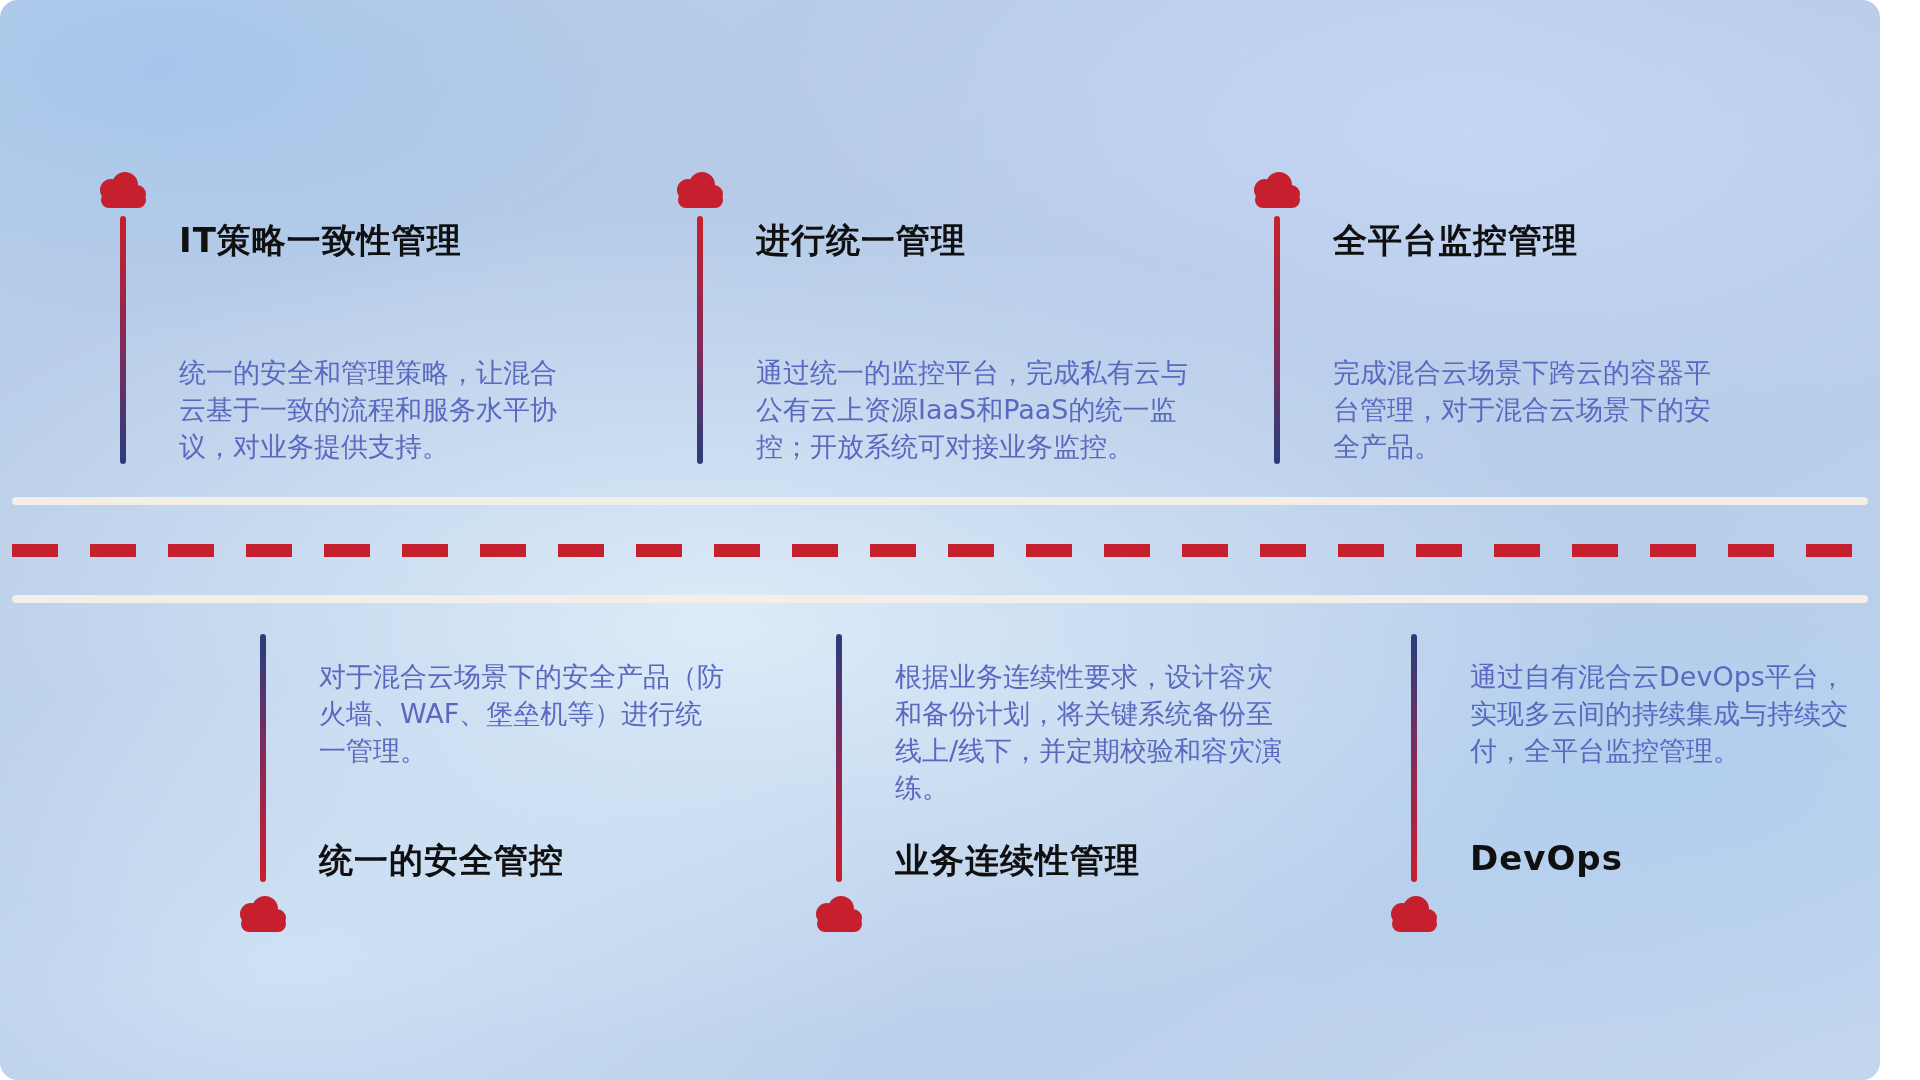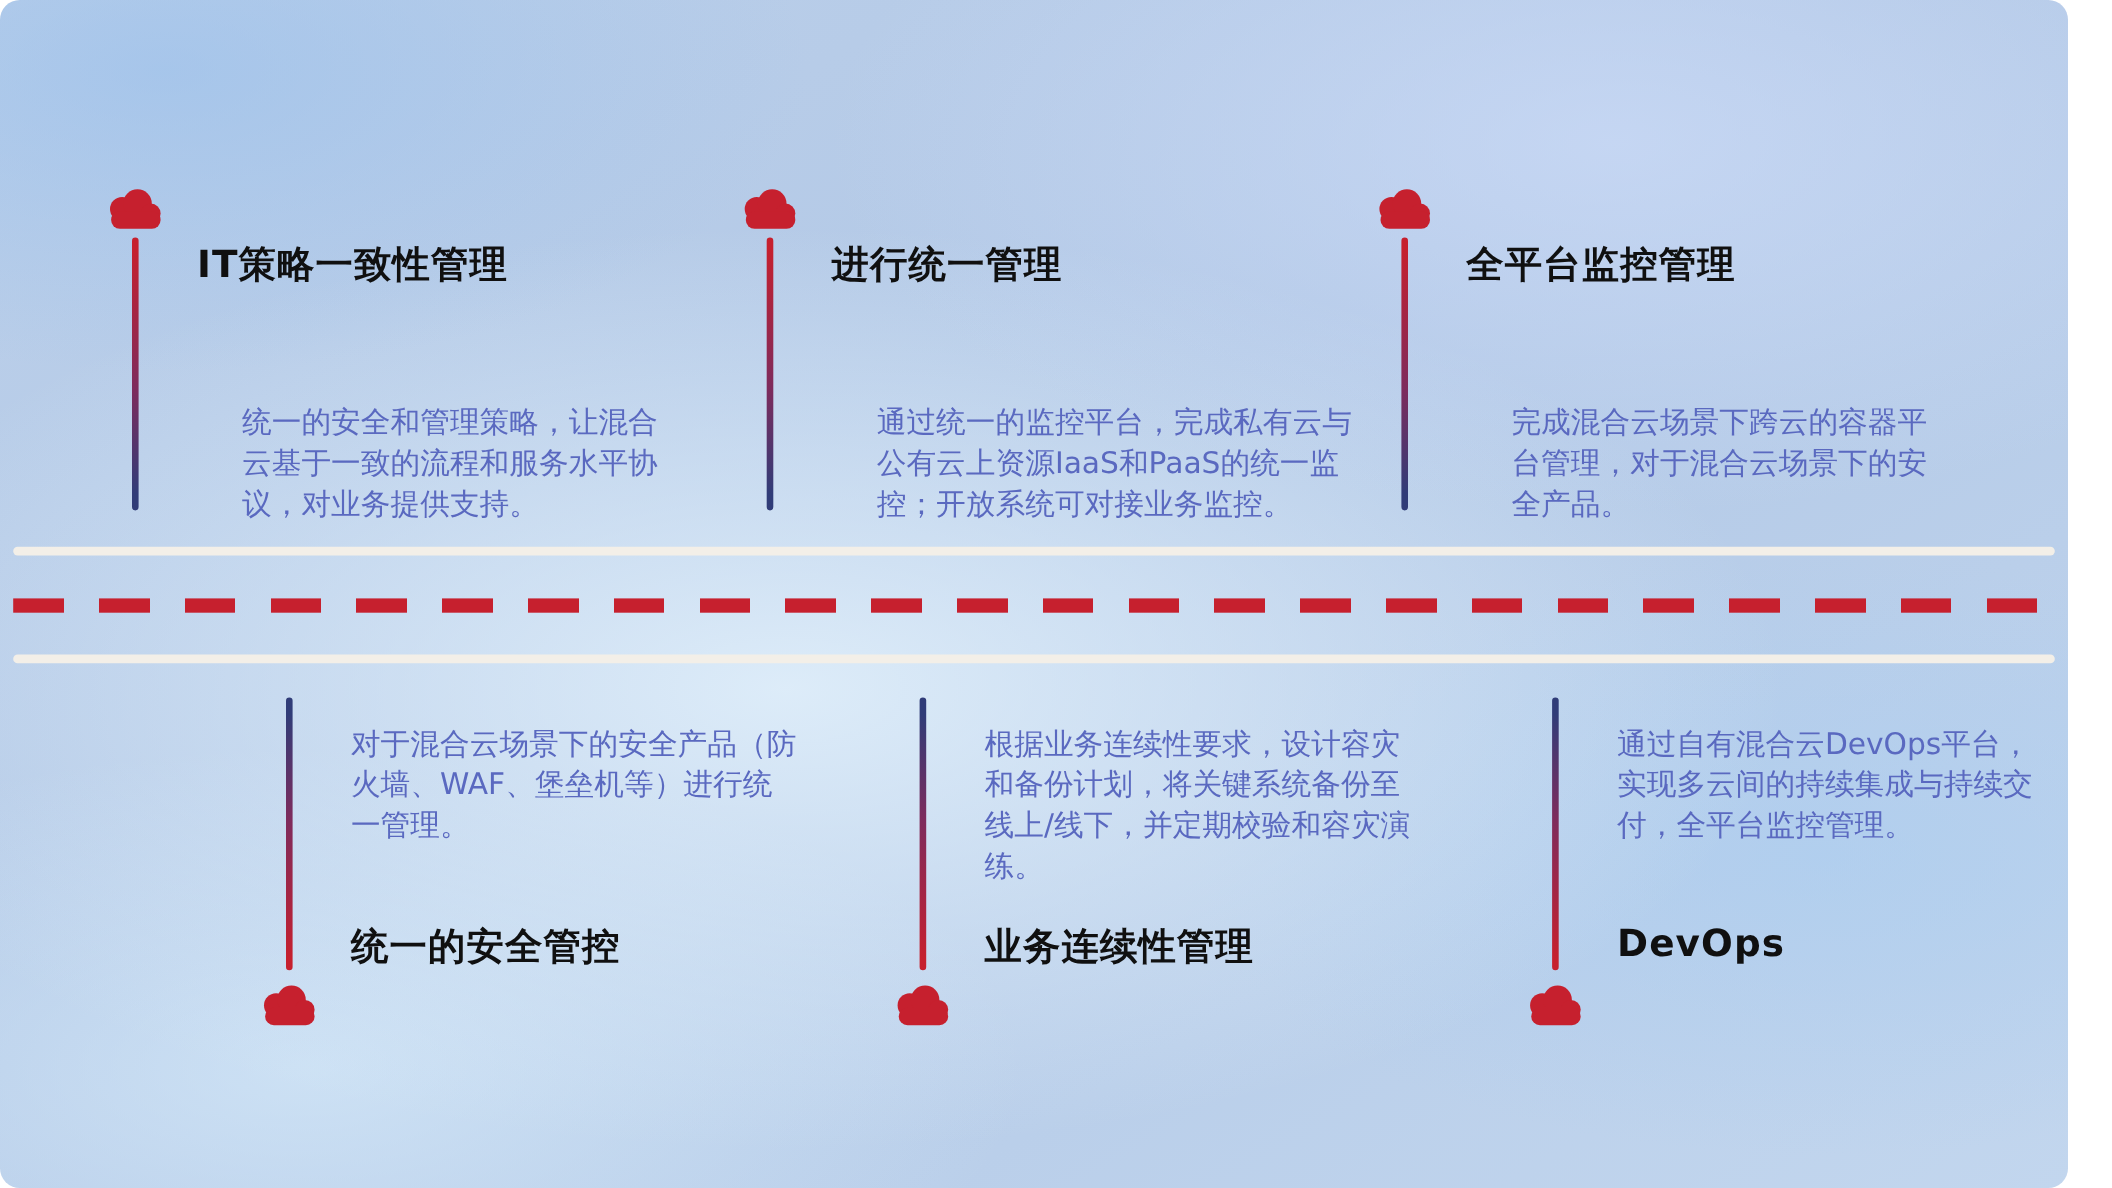--- a/index.html
+++ b/index.html
@@ -78,21 +78,21 @@
   .item-top .title { top: 48px; }
   .item-bottom .title { top: 204px; }
 
   .desc {
     position: absolute;
     left: 56px;
     font-size: 27px;
     line-height: 37px;
     color: var(--desc-blue, #5a69c0);
   }
-  .item-top .desc { top: 196px; margin-left: 41px; }
+  .item-top .desc { top: 184px; }
   .item-bottom .desc { top: 24px; }
 
   
   .road-line {
     position: absolute;
     left: 12px;
     right: 12px;
     height: 8px;
     border-radius: 4px;
     background: var(--road-white, #f3efe8);

